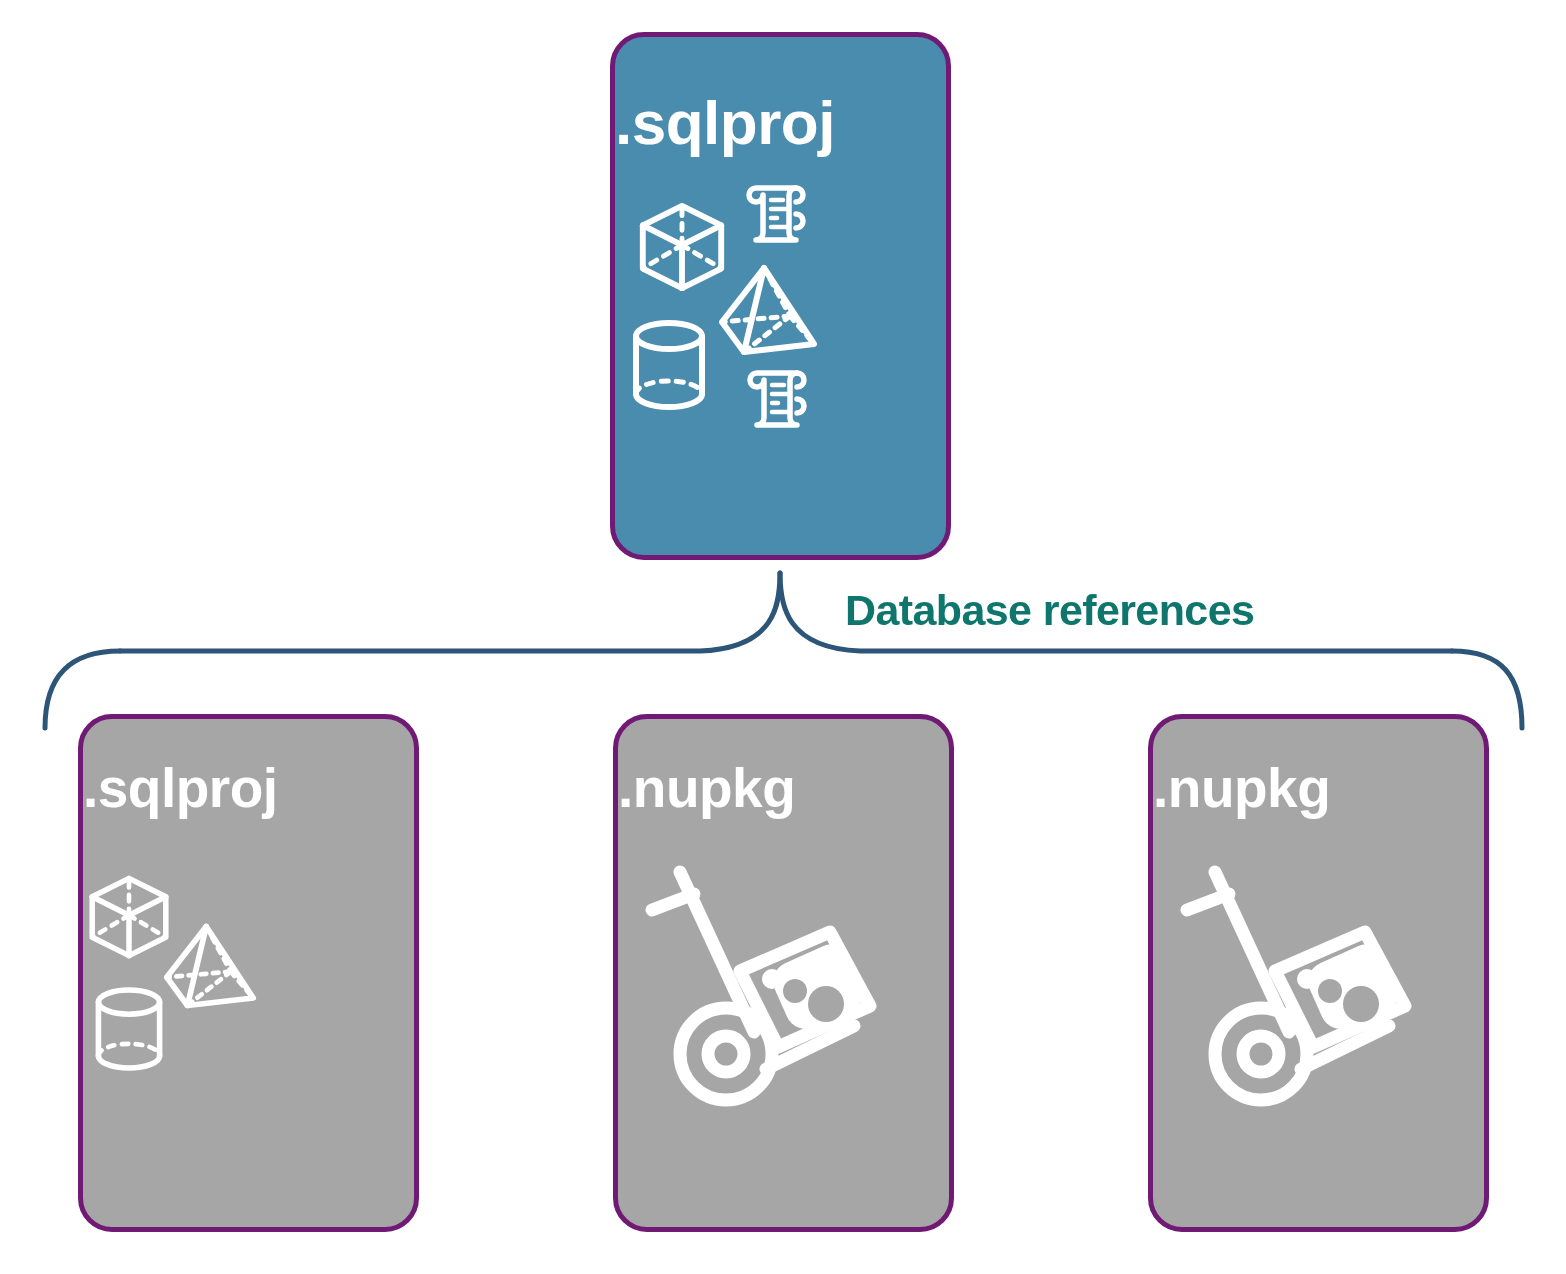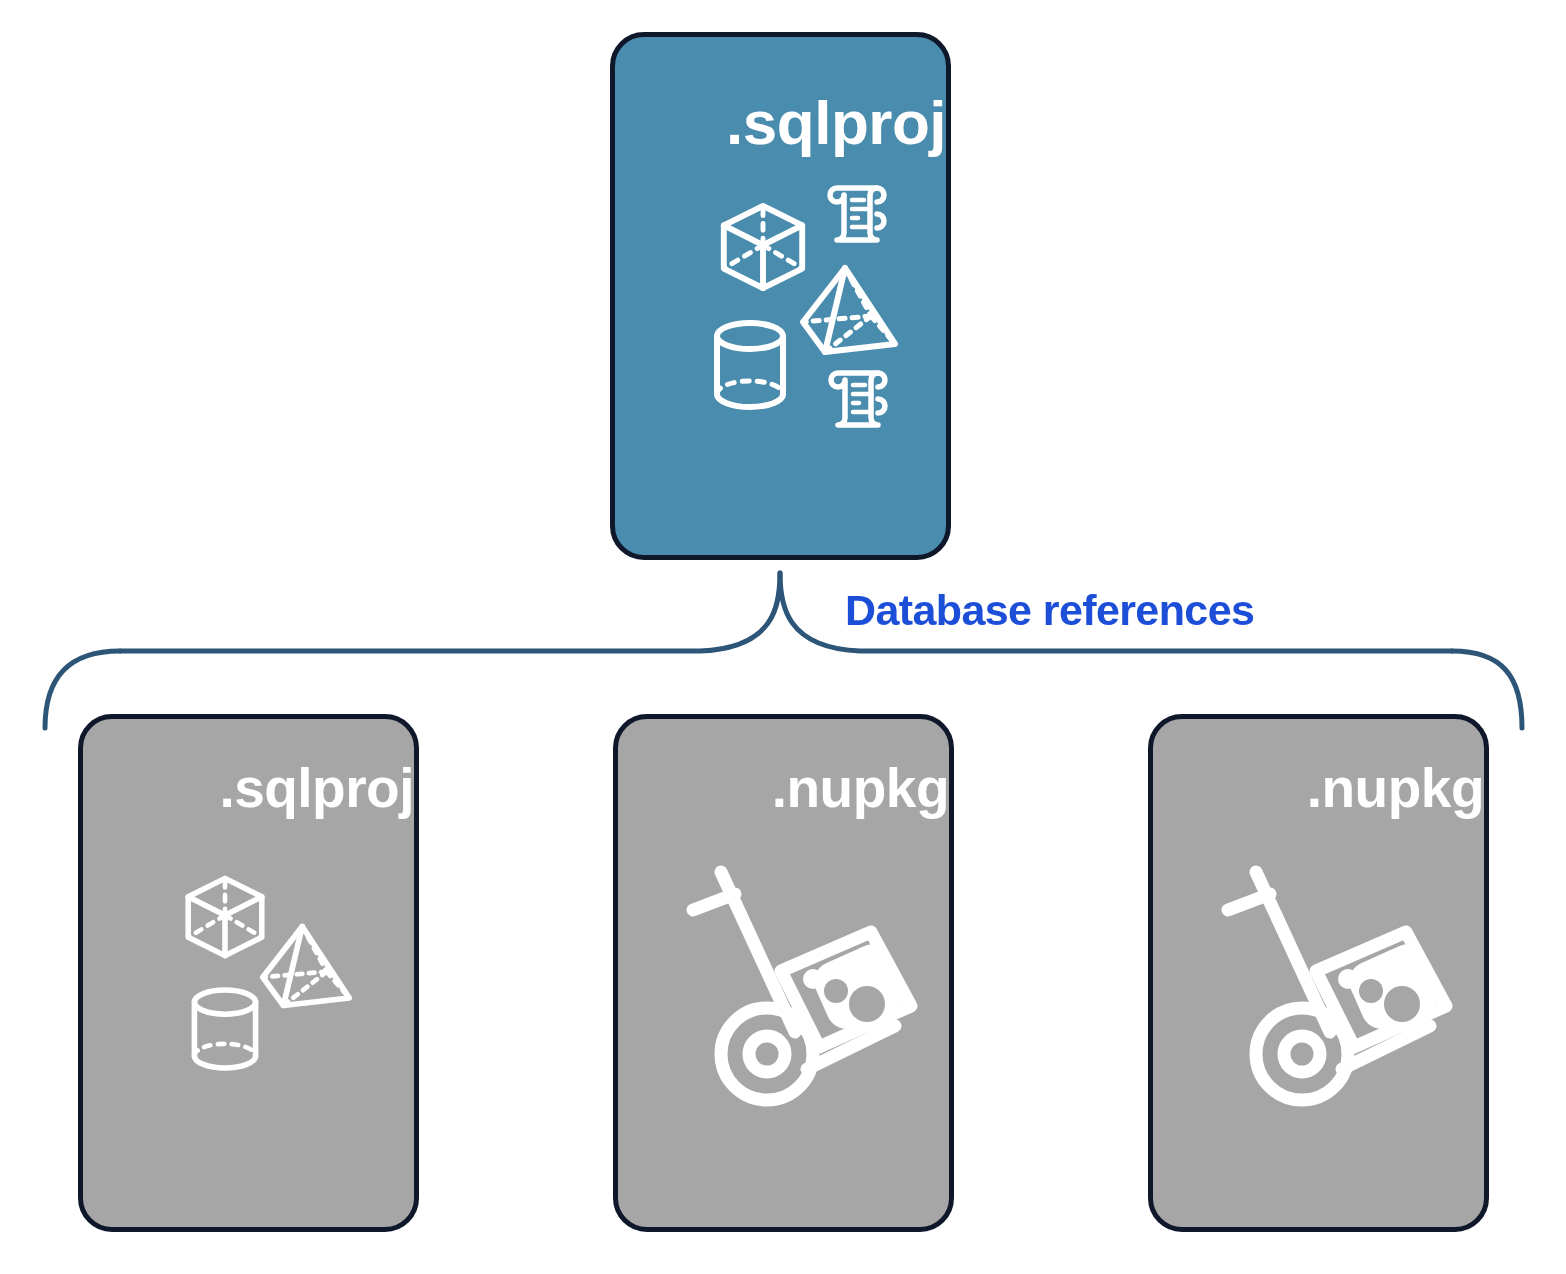--- a/index.html
+++ b/index.html
@@ -13,25 +13,25 @@
   #canvas {
     position: relative;
     width: 1566px;
     height: 1274px;
     background: #ffffff;
     overflow: hidden;
   }
   .node {
     position: absolute;
     box-sizing: border-box;
-    border: 5px solid #0f172a;
+    border: 5px solid #701a75;
     border-radius: 34px;
     display: flex;
     flex-direction: column;
-    align-items: flex-end;
+    align-items: flex-start;
   }
   .node-title {
     color: #ffffff;
     font-weight: bold;
     letter-spacing: -0.5px;
     line-height: 1;
     user-select: none;
   }
   #node-top {
     left: 610px;
@@ -82,21 +82,21 @@
     left: 0;
     top: 0;
     width: 1566px;
     height: 1274px;
     pointer-events: none;
   }
   #db-ref-label {
     position: absolute;
     left: 845px;
     top: 586px;
-    color: #1d4ed8;
+    color: #0f766e;
     font-size: 43px;
     font-weight: bold;
     letter-spacing: -0.6px;
     white-space: nowrap;
     user-select: none;
   }
 </style>
 </head>
 <body>
 

